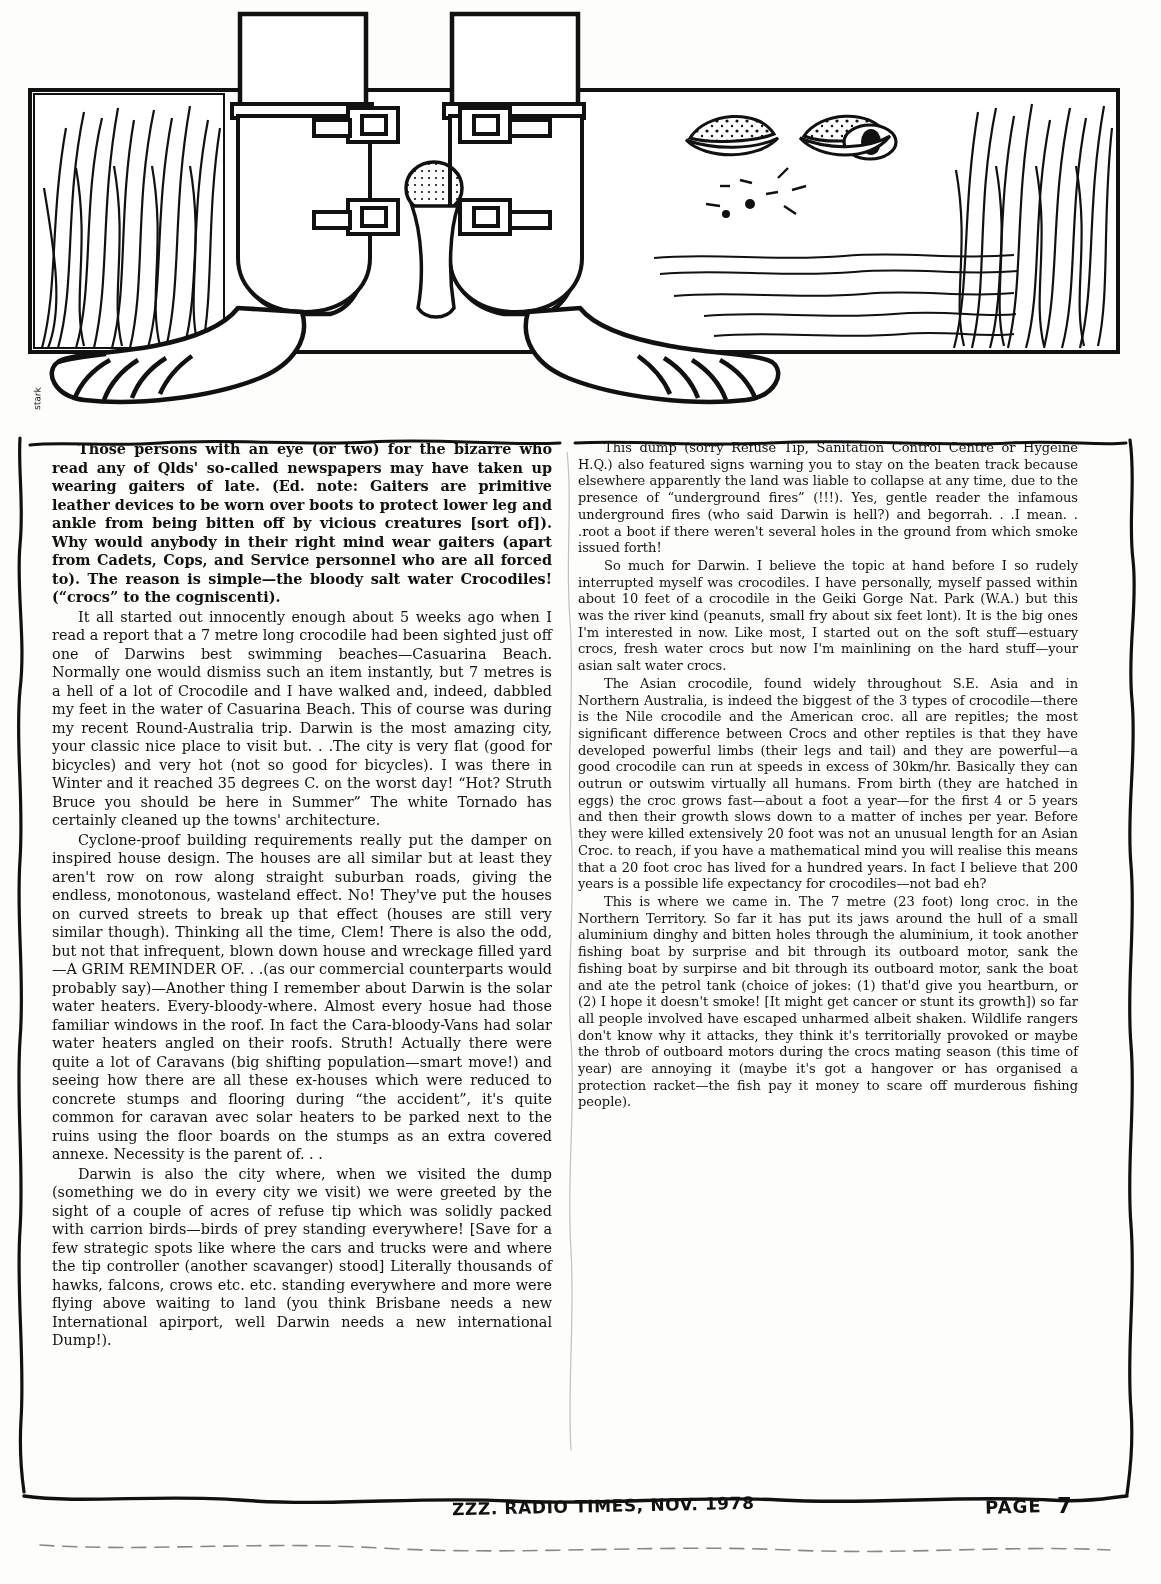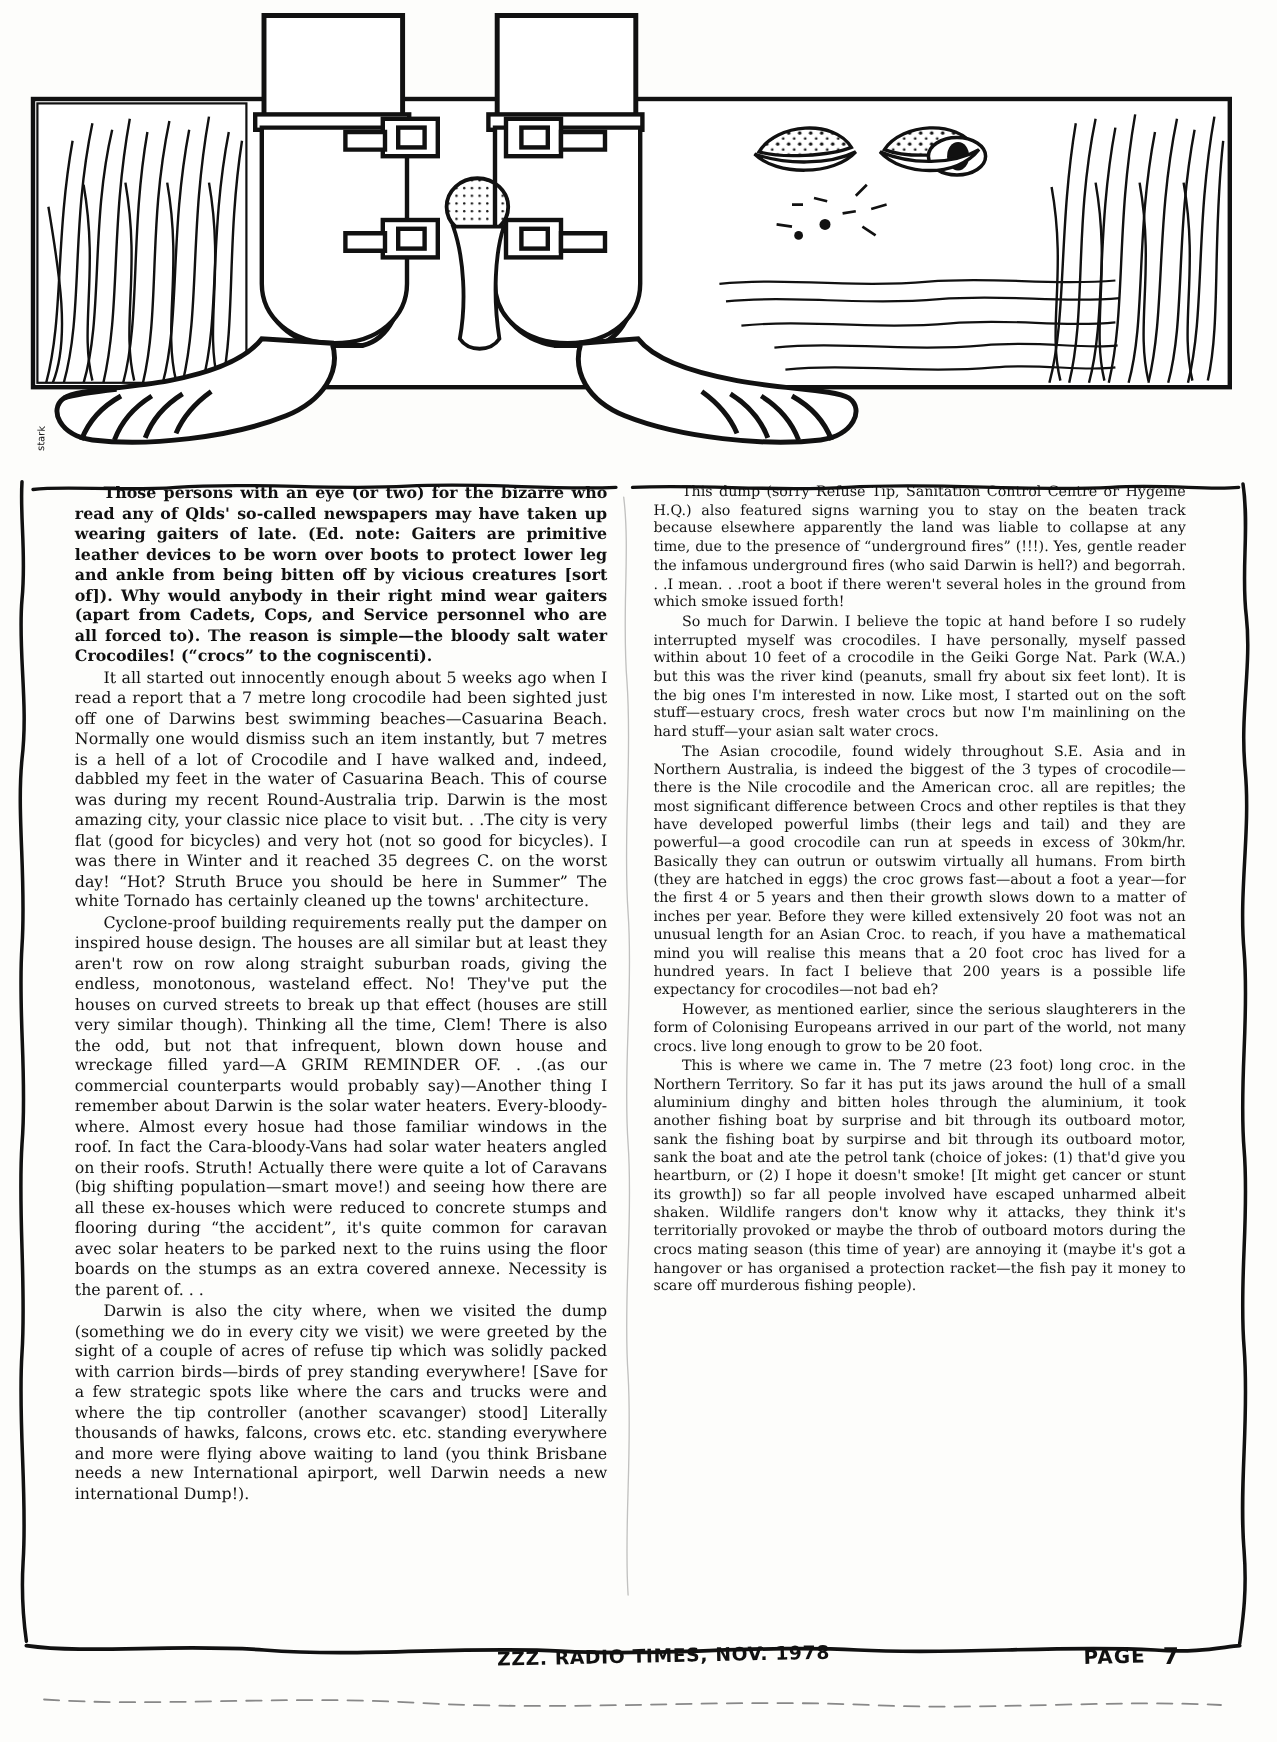--- a/index.html
+++ b/index.html
@@ -47,21 +47,21 @@
     width: 500px;
     font-size: 15.2px;
     line-height: 1.285;
     text-align: justify;
     hyphens: none;
   }
   .col.left { font-family: "DejaVu Serif", serif; font-size: 14.4px; }
   .col.right { font-family: "DejaVu Serif", serif; font-size: 13px; }
 
   .col p {
-    margin: 0 0 1px 16px;
+    margin: 0 0 1px 0;
     text-indent: 26px;
   }
   .col p.lead {
     font-weight: bold;
     text-indent: 26px;
   }
 
   
   .footer {
     position: absolute;
@@ -274,21 +274,20 @@
       <p class="lead">Those persons with an eye (or two) for the bizarre who read any of Qlds' so-called newspapers may have taken up wearing gaiters of late. (Ed. note: Gaiters are primitive leather devices to be worn over boots to protect lower leg and ankle from being bitten off by vicious creatures [sort of]). Why would anybody in their right mind wear gaiters (apart from Cadets, Cops, and Service personnel who are all forced to). The reason is simple—the bloody salt water Crocodiles! (“crocs” to the cogniscenti).</p>
       <p>It all started out innocently enough about 5 weeks ago when I read a report that a 7 metre long crocodile had been sighted just off one of Darwins best swimming beaches—Casuarina Beach. Normally one would dismiss such an item instantly, but 7 metres is a hell of a lot of Crocodile and I have walked and, indeed, dabbled my feet in the water of Casuarina Beach. This of course was during my recent Round-Australia trip. Darwin is the most amazing city, your classic nice place to visit but. . .The city is very flat (good for bicycles) and very hot (not so good for bicycles). I was there in Winter and it reached 35 degrees C. on the worst day! “Hot? Struth Bruce you should be here in Summer” The white Tornado has certainly cleaned up the towns' architecture.</p>
       <p>Cyclone-proof building requirements really put the damper on inspired house design. The houses are all similar but at least they aren't row on row along straight suburban roads, giving the endless, monotonous, wasteland effect. No! They've put the houses on curved streets to break up that effect (houses are still very similar though). Thinking all the time, Clem! There is also the odd, but not that infrequent, blown down house and wreckage filled yard—A GRIM REMINDER OF. . .(as our commercial counterparts would probably say)—Another thing I remember about Darwin is the solar water heaters. Every-bloody-where. Almost every hosue had those familiar windows in the roof. In fact the Cara-bloody-Vans had solar water heaters angled on their roofs. Struth! Actually there were quite a lot of Caravans (big shifting population—smart move!) and seeing how there are all these ex-houses which were reduced to concrete stumps and flooring during “the accident”, it's quite common for caravan avec solar heaters to be parked next to the ruins using the floor boards on the stumps as an extra covered annexe. Necessity is the parent of. . .</p>
       <p>Darwin is also the city where, when we visited the dump (something we do in every city we visit) we were greeted by the sight of a couple of acres of refuse tip which was solidly packed with carrion birds—birds of prey standing everywhere! [Save for a few strategic spots like where the cars and trucks were and where the tip controller (another scavanger) stood] Literally thousands of hawks, falcons, crows etc. etc. standing everywhere and more were flying above waiting to land (you think Brisbane needs a new International apirport, well Darwin needs a new international Dump!).</p>
     </div>
 
     <div class="col right">
       <p>This dump (sorry Refuse Tip, Sanitation Control Centre or Hygeine H.Q.) also featured signs warning you to stay on the beaten track because elsewhere apparently the land was liable to collapse at any time, due to the presence of “underground fires” (!!!). Yes, gentle reader the infamous underground fires (who said Darwin is hell?) and begorrah. . .I mean. . .root a boot if there weren't several holes in the ground from which smoke issued forth!</p>
       <p>So much for Darwin. I believe the topic at hand before I so rudely interrupted myself was crocodiles. I have personally, myself passed within about 10 feet of a crocodile in the Geiki Gorge Nat. Park (W.A.) but this was the river kind (peanuts, small fry about six feet lont). It is the big ones I'm interested in now. Like most, I started out on the soft stuff—estuary crocs, fresh water crocs but now I'm mainlining on the hard stuff—your asian salt water crocs.</p>
       <p>The Asian crocodile, found widely throughout S.E. Asia and in Northern Australia, is indeed the biggest of the 3 types of crocodile—there is the Nile crocodile and the American croc. all are repitles; the most significant difference between Crocs and other reptiles is that they have developed powerful limbs (their legs and tail) and they are powerful—a good crocodile can run at speeds in excess of 30km/hr. Basically they can outrun or outswim virtually all humans. From birth (they are hatched in eggs) the croc grows fast—about a foot a year—for the first 4 or 5 years and then their growth slows down to a matter of inches per year. Before they were killed extensively 20 foot was not an unusual length for an Asian Croc. to reach, if you have a mathematical mind you will realise this means that a 20 foot croc has lived for a hundred years. In fact I believe that 200 years is a possible life expectancy for crocodiles—not bad eh?</p>
-      <p>However, as mentioned earlier, since the serious slaughterers in the form of Colonising Europeans arrived in our part of the world, not many crocs. live long enough to grow to be 20 foot.</p>
       <p>This is where we came in. The 7 metre (23 foot) long croc. in the Northern Territory. So far it has put its jaws around the hull of a small aluminium dinghy and bitten holes through the aluminium, it took another fishing boat by surprise and bit through its outboard motor, sank the fishing boat by surpirse and bit through its outboard motor, sank the boat and ate the petrol tank (choice of jokes: (1) that'd give you heartburn, or (2) I hope it doesn't smoke! [It might get cancer or stunt its growth]) so far all people involved have escaped unharmed albeit shaken. Wildlife rangers don't know why it attacks, they think it's territorially provoked or maybe the throb of outboard motors during the crocs mating season (this time of year) are annoying it (maybe it's got a hangover or has organised a protection racket—the fish pay it money to scare off murderous fishing people).</p>
     </div>
 
   </div>
 
   <div class="footer">
     <div class="footer-center">ZZZ. RADIO TIMES, NOV. 1978</div>
     <div class="footer-page-label">PAGE</div>
     <div class="footer-page-number">7</div>
   </div>

